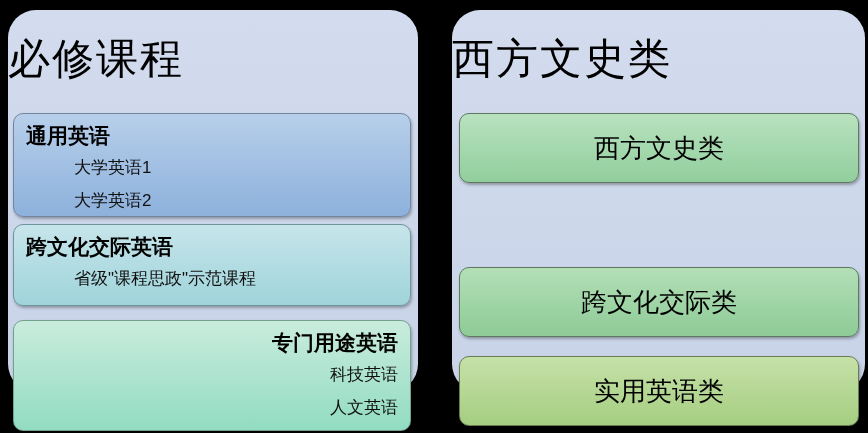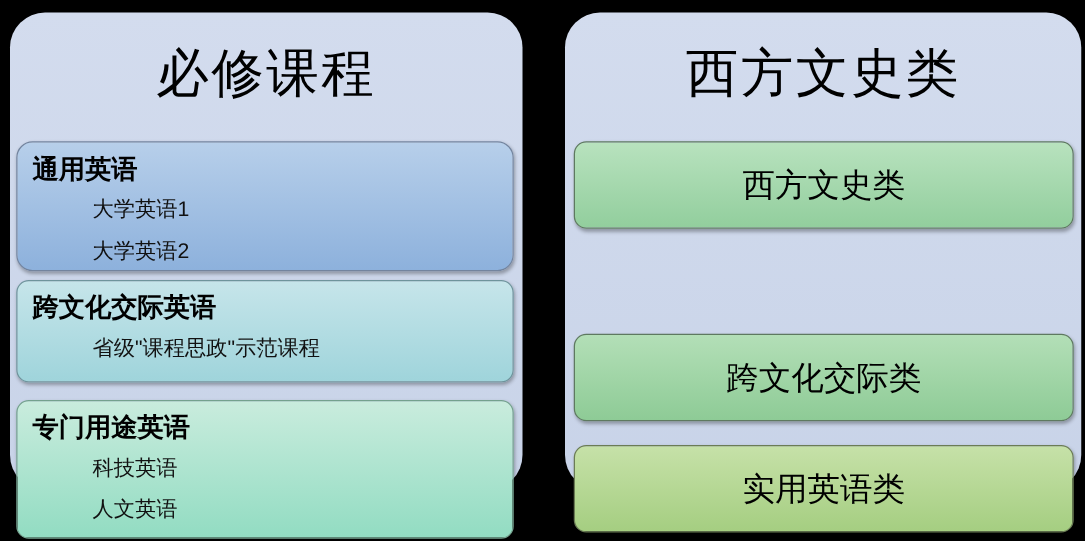--- a/index.html
+++ b/index.html
@@ -21,39 +21,38 @@
     top: 10px;
     height: 382px;
     border-radius: 28px;
     box-shadow: 3px 4px 6px rgba(0,0,0,0.45);
   }
   .panel.left  { left: 8px;   width: 410px; }
   .panel.right { left: 452px; width: 413px; }
   .panel-title {
     margin: 0;
     padding-top: 22px;
-    text-align: center;
     font-size: 42px;
     font-weight: 400;
     line-height: 54px;
     color: #000000;
     letter-spacing: 2px;
   }
   .group-box {
     position: absolute;
     left: 5px;
     width: 398px;
     box-sizing: border-box;
     border: 1px solid #6f8496;
     border-radius: 10px;
     padding: 7px 12px 0 12px;
     box-shadow: 1px 2px 3px rgba(0,0,0,0.30);
     overflow: hidden;
   }
-  .group-box.g0 { top: 103px; height: 104px; border-radius: 13px; }
+  .group-box.g0 { top: 103px; height: 104px; }
   .group-box.g1 { top: 214px; height: 82px;  }
   .group-box.g2 { top: 310px; height: 111px; }
   .group-title {
     font-size: 21px;
     font-weight: 700;
     line-height: 30px;
     color: #000000;
   }
   .group-item {
     font-size: 17px;
@@ -93,21 +92,21 @@
       <div class="group-title">通用英语</div>
       <div class="group-item">大学英语1</div>
       <div class="group-item">大学英语2</div>
     </div>
 
     <div class="group-box g1" style="background: linear-gradient(rgb(198, 229, 234) 0%, rgb(159, 212, 219) 100%); border-color: rgb(111, 148, 156);">
       <div class="group-title">跨文化交际英语</div>
       <div class="group-item">省级"课程思政"示范课程</div>
     </div>
 
-    <div class="group-box g2" style="background: linear-gradient(rgb(201, 236, 221) 0%, rgb(146, 220, 194) 100%); border-color: rgb(116, 161, 142);">
+    <div class="group-box g2" style="background: linear-gradient(rgb(201, 236, 221) 0%, rgb(146, 220, 194) 100%); border-color: rgb(116, 161, 142); text-align: right;">
       <div class="group-title">专门用途英语</div>
       <div class="group-item">科技英语</div>
       <div class="group-item">人文英语</div>
     </div>
   </div>
 
   <div class="panel right" style="background: linear-gradient(rgb(211, 220, 238) 0%, rgb(200, 211, 232) 100%);">
     <div class="panel-title">西方文史类</div>
 
     <div class="elective-btn b0" style="background: linear-gradient(rgb(184, 226, 190) 0%, rgb(146, 206, 157) 100%); border-color: rgb(94, 121, 96);">西方文史类</div>

